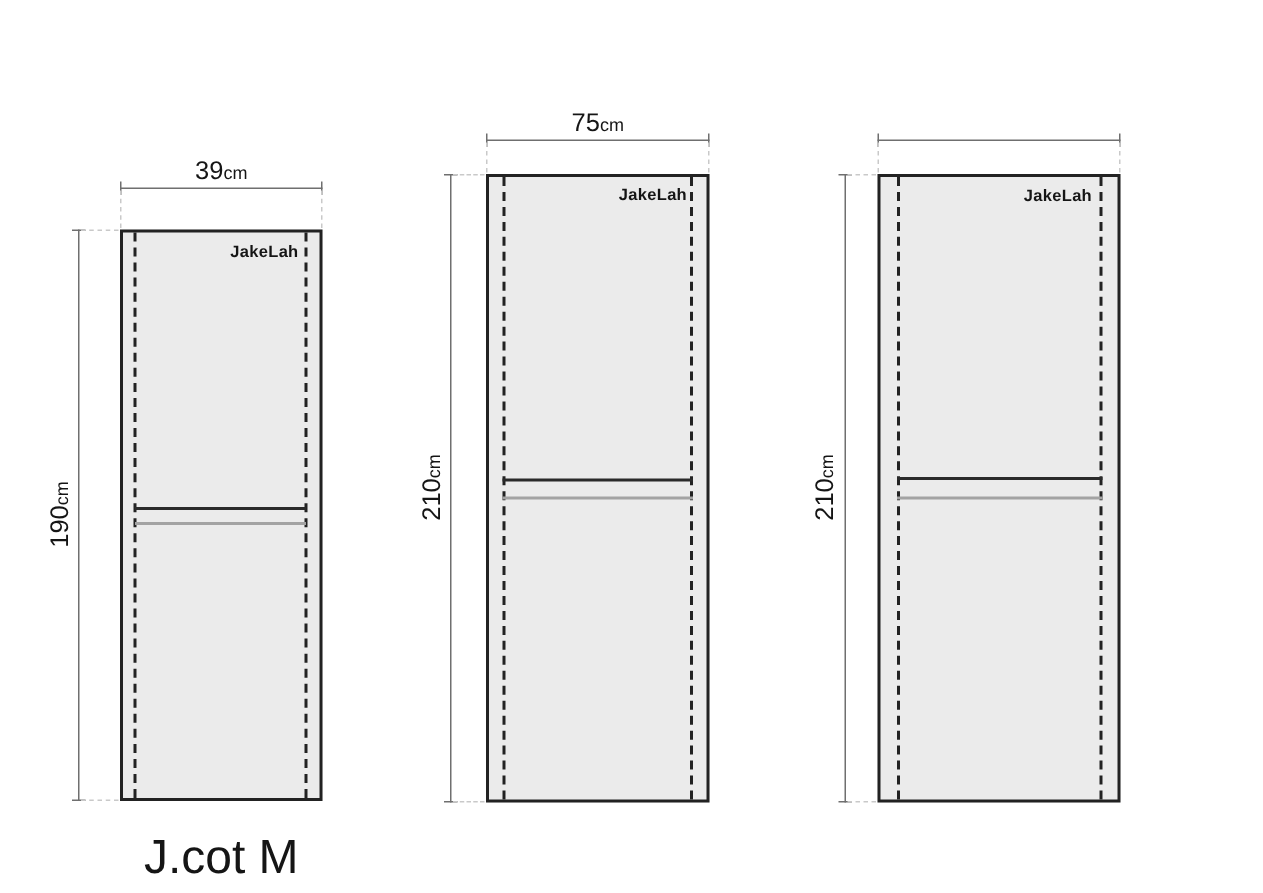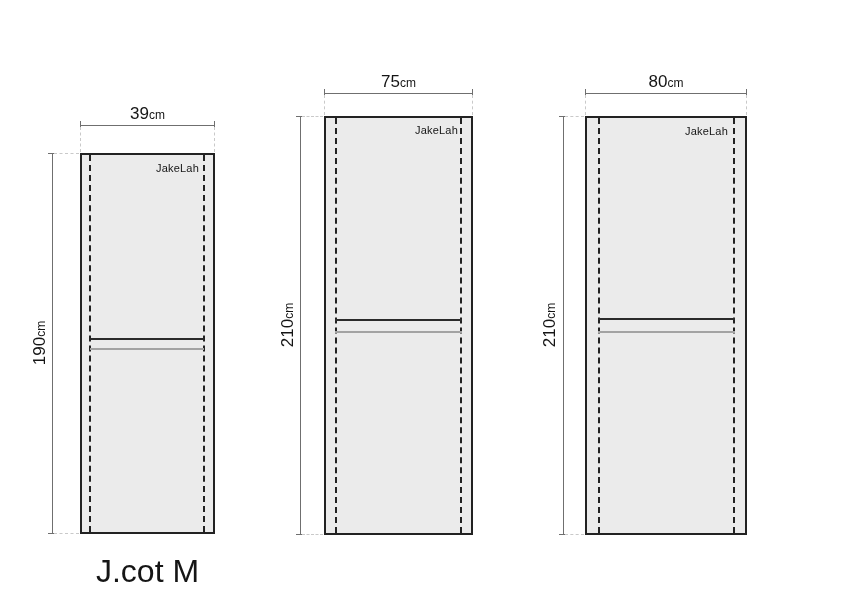--- a/index.html
+++ b/index.html
@@ -36,21 +36,21 @@
     background: var(--rail-dark, #2a2a2a);
   }
   .rail-light {
     position: absolute;
     height: 2px;
     background: var(--rail-light, #a3a3a3);
   }
   .brand {
     position: absolute;
     font-size: 11px;
-    font-weight: normal;
+    font-weight: bold;
     letter-spacing: 0.2px;
     color: var(--text, #151515);
   }
 
   
   .wdim { position: absolute; height: 9px; }
   .wdim .dim-line {
     position: absolute; left: 0; right: 0; top: 4px;
     height: 1px; background: var(--dimension-line, #6f6f6f);
   }
@@ -185,23 +185,20 @@
       <div class="fold-dash" style="right:9px;"></div>
       <div class="brand" style="top:6px; right:13px;">JakeLah</div>
       <div class="rail-dark" style="top:201px; left:9px; right:9px;"></div>
       <div class="rail-light" style="top:213px; left:9px; right:9px;"></div>
     </div>
 
   </div>
 
   <div class="cot-group">
 
-    <div class="wlabel" style="left:585px; top:37px; width:162px;">
-      <span>80</span><span class="unit">cm</span>
-    </div>
     <div class="wdim" style="left:585px; top:54px; width:162px;">
       <div class="dim-line"></div>
       <div class="tick l"></div>
       <div class="tick r"></div>
     </div>
     <div class="ext-v" style="left:585px; top:60px; height:20px;"></div>
     <div class="ext-v" style="left:746px; top:60px; height:20px;"></div>
 
     <div class="hlabel" style="left:505px; top:280px;">
       <span>210</span><span class="unit">cm</span>

